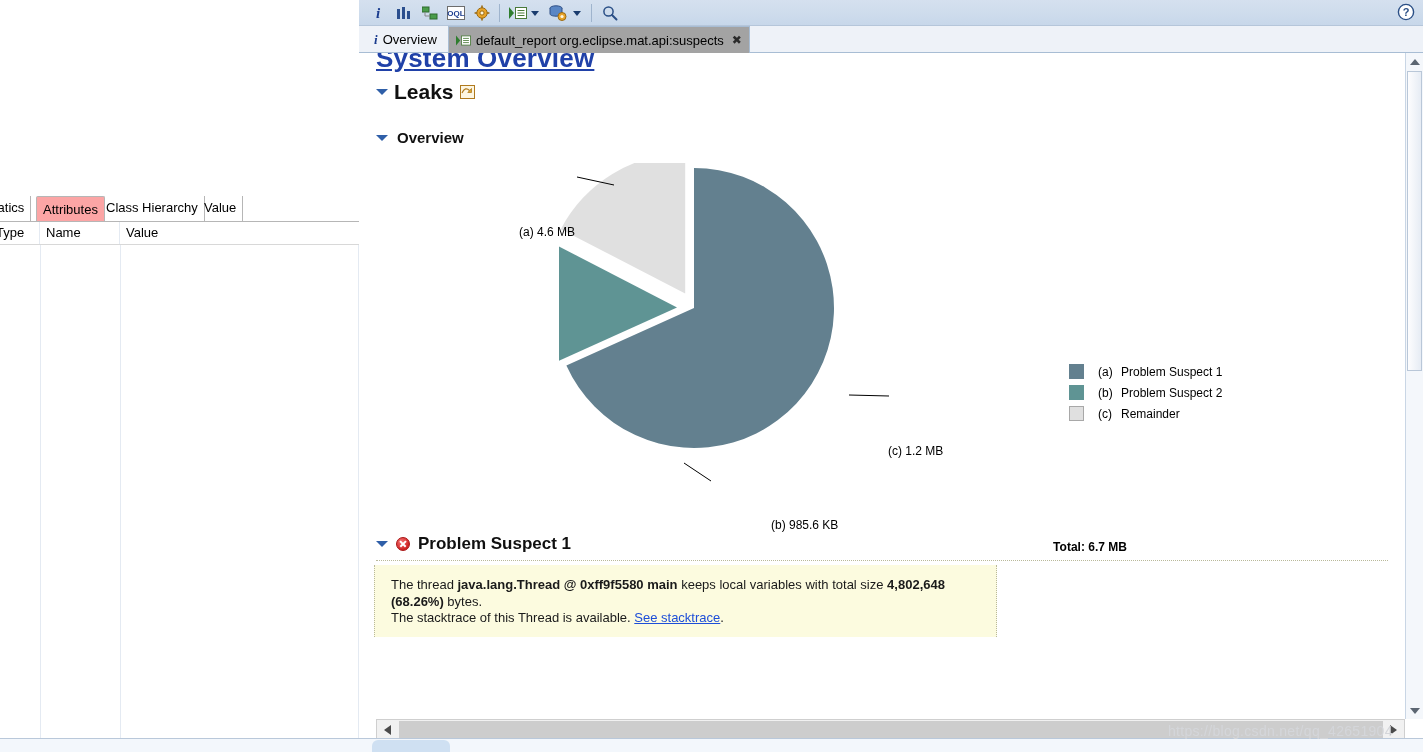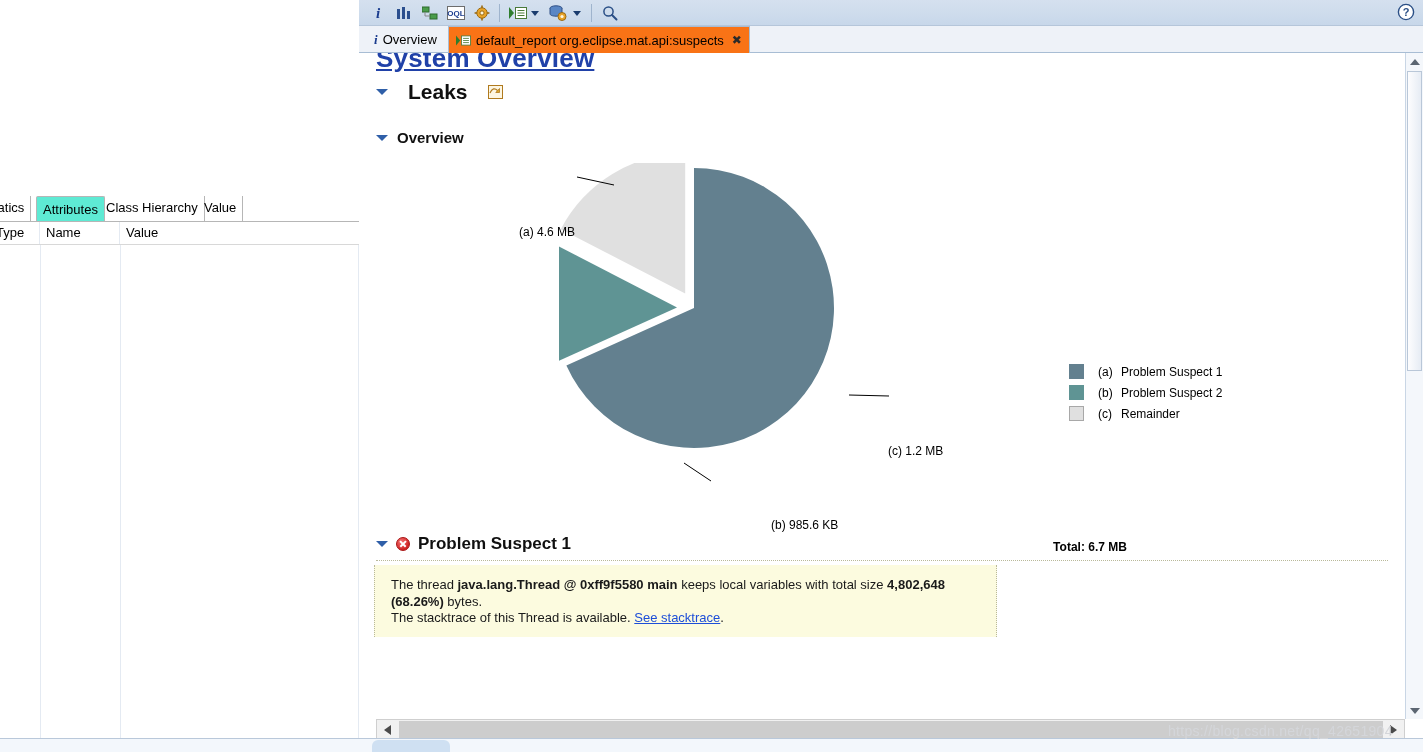--- a/index.html
+++ b/index.html
@@ -22,21 +22,21 @@
     background: #ffffff;
   }
   .left-tab {
     position: absolute; top: 0; height: 25px; line-height: 24px;
     font-size: 13px; color: #000; padding: 0 6px;
     border-right: 1px solid #b6b6b6;
     white-space: nowrap;
   }
   .left-tab.active {
     border: 1px solid #b6b6b6; border-bottom: 1px solid #ffffff;
-    background: #5eead4; height: 26px; line-height: 25px;
+    background: #fca5a5; height: 26px; line-height: 25px;
     border-top-left-radius: 2px; border-top-right-radius: 2px;
   }
   .left-tabstrip-underline {
     position: absolute; left: 0; top: 221px; width: 359px; height: 1px;
     background: #b6b6b6;
   }
   .pin-icon { position: absolute; left: 338px; top: 202px; width: 14px; height: 14px; }
   .left-colheader {
     position: absolute; left: 0; top: 222px; width: 359px; height: 23px;
     background: #ffffff; border-bottom: 1px solid #d8d8d8;
@@ -88,40 +88,40 @@
   .etabs {
     position: absolute; left: 0; top: 26px; width: 1064px; height: 27px;
     background: #eef2f8;
     border-bottom: 1px solid #a8bdd4;
   }
   .etab {
     position: absolute; top: 0; height: 27px; display: flex; align-items: center;
     font-size: 13px; color: #000; padding: 0 7px; gap: 5px;
   }
   .etab.active {
-    background: #f97316;
+    background: #a3a3a3;
     border-left: 1px solid #a8bdd4; border-right: 1px solid #a8bdd4;
     border-top: 1px solid #a8bdd4;
     height: 27px;
   }
   .etab .close-x { font-size: 12px; color: #2a2a2a; margin-left: 3px; }
 
   
   .content {
     position: absolute; left: 0; top: 53px; width: 1046px; height: 666px;
     background: #ffffff; overflow: hidden;
   }
   .sysov-title {
     position: absolute; left: 17px; top: -10px;
     font-size: 26px; font-weight: bold; color: #2041a8;
     text-decoration: underline; letter-spacing: .2px;
   }
   .sect-leaks {
     position: absolute; left: 17px; top: 27px;
-    display: flex; align-items: center; gap: 20px;
+    display: flex; align-items: center; gap: 6px;
   }
   .sect-leaks .h {
     font-size: 21px; font-weight: bold; color: #101010;
   }
   .twisty {
     width: 12px; height: 12px; position: relative; flex: 0 0 12px;
   }
   .twisty i {
     position: absolute; left: 0; top: 3px;
     width: 0; height: 0;

